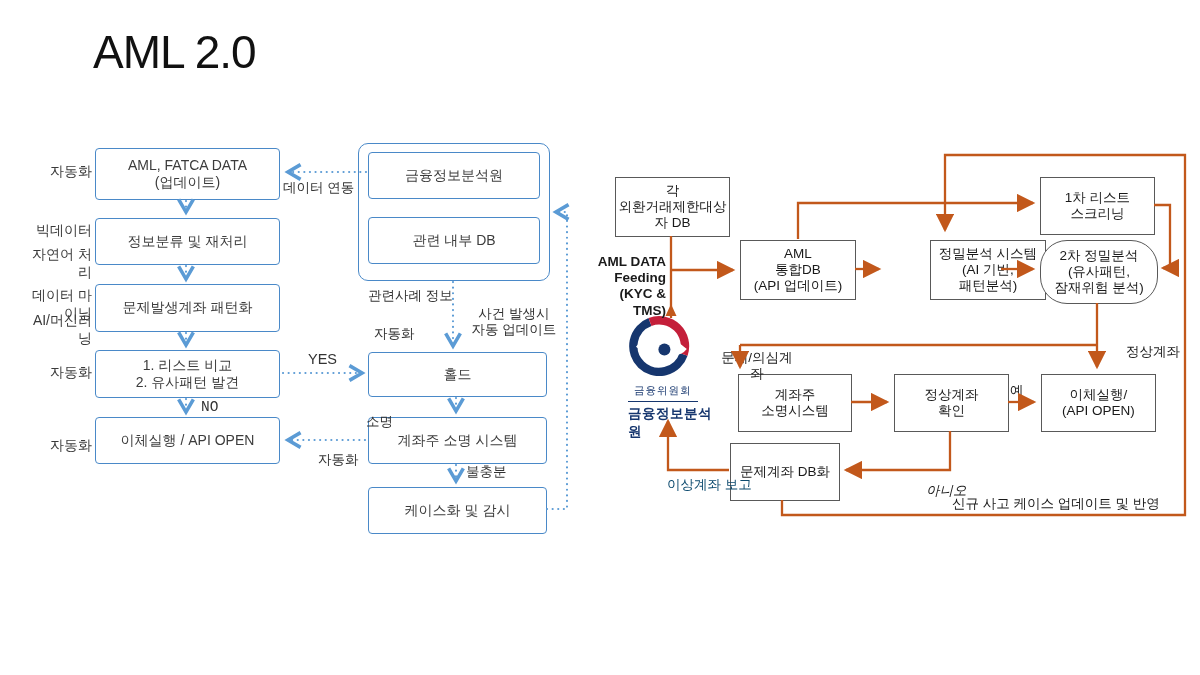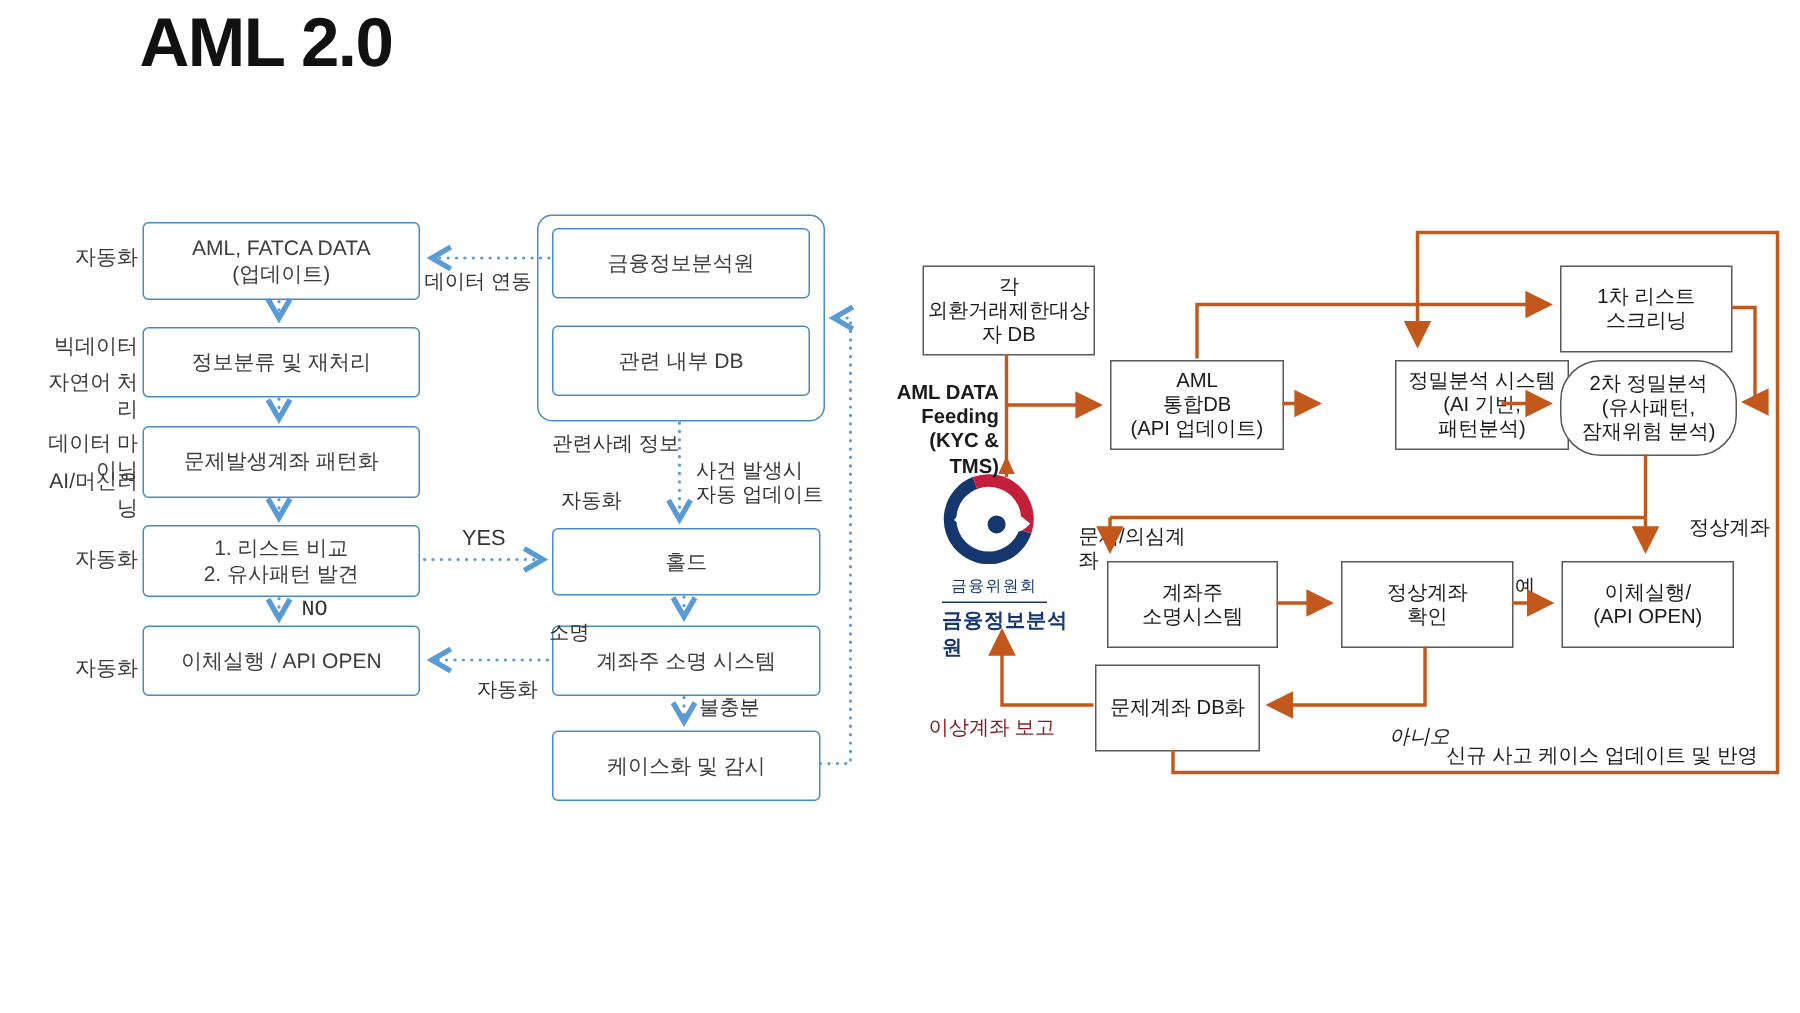--- a/index.html
+++ b/index.html
@@ -2,21 +2,21 @@
 <html><head>
 <meta charset="utf-8">
 <style>
   html,body{margin:0;padding:0;}
   body{
     width:1200px;height:675px;position:relative;background:#ffffff;
     font-family:"Liberation Sans","DejaVu Sans",sans-serif;overflow:hidden;
   }
   .abs{position:absolute;}
   #title{
-    left:93px;top:1px;font-size:46px;font-weight:700;color:#111;
+    left:93px;top:25px;font-size:46px;font-weight:400;color:#111;
     letter-spacing:-1px;
   }
   
   .lbox{
     position:absolute;border:1.6px solid #4a89c8;border-radius:4px;background:#fff;
     display:flex;align-items:center;justify-content:center;text-align:center;
     font-size:14px;color:#3c3c3c;white-space:pre-line;line-height:1.22;z-index:2;
   }
   .lcontainer{
     position:absolute;border:1.8px solid #4a89c8;border-radius:10px;background:#fff;z-index:1;
@@ -26,21 +26,21 @@
     position:absolute;border:1.5px solid #595959;background:#fff;
     display:flex;align-items:center;justify-content:center;text-align:center;
     font-size:13.5px;color:#1a1a1a;white-space:pre-line;line-height:1.2;z-index:2;
   }
   .sidelbl{
     position:absolute;width:70px;text-align:right;font-size:14px;color:#3a3a3a;z-index:2;
   }
   .lbl{
     position:absolute;font-size:13.5px;color:#333;white-space:pre-line;z-index:3;line-height:1.2;
   }
-  .lbl.center{text-align:left;}
+  .lbl.center{text-align:center;}
   .lbl.right{text-align:right;font-weight:bold;}
   #connectors{position:absolute;left:0;top:0;z-index:4;pointer-events:none;}
   
   #kfiu-logo{left:628px;top:316px;width:92px;text-align:left;z-index:2;}
   #kfiu-org{
     display:inline-block;font-size:10.5px;color:#16366e;letter-spacing:1px;
     border-bottom:1.5px solid #16366e;padding:0 6px 3px 6px;margin-top:2px;
   }
   #kfiu-unit{font-size:13.5px;font-weight:bold;color:#16366e;letter-spacing:0.5px;margin-top:3px;}
 </style>
@@ -107,22 +107,22 @@
 <div class="rbox" style="left:730px;top:443px;width:108px;height:56px;">문제계좌 DB화</div>
 
 <div class="lbl right" style="left:586px;top:254px;width:80px;font-size:13.5px;color:#1a1a1a;">AML DATA
 Feeding
 (KYC &amp; TMS)</div>
 <div class="lbl center" style="left:719px;top:350px;width:76px;color:#1a1a1a;">문제/의심계
 좌</div>
 <div class="lbl" style="left:1126px;top:344px;color:#1a1a1a;">정상계좌</div>
 <div class="lbl" style="left:1010px;top:383px;color:#1a1a1a;">예</div>
 <div class="lbl" style="left:926px;top:483px;color:#1a1a1a;font-style:italic;">아니오</div>
-<div class="lbl" style="left:619px;top:477px;color:#7f1d1d;font-family:Liberation Serif, serif;">이상계좌 보고</div>
-<div class="lbl" style="left:952px;top:496px;color:#1a1a1a;margin-left:12px;">신규 사고 케이스 업데이트 및 반영</div>
+<div class="lbl" style="left:667px;top:477px;color:#0c4a6e;">이상계좌 보고</div>
+<div class="lbl" style="left:952px;top:496px;color:#1a1a1a;">신규 사고 케이스 업데이트 및 반영</div>
 
 <div id="kfiu-logo" class="abs">
   <svg width="62" height="60" viewBox="0 0 100 100">
     <path d="M35,10 A43,43 0 1 0 91,64" fill="none" stroke="#16366e" stroke-width="14"></path>
     <path d="M35,10 A43,43 0 0 1 91,64" fill="none" stroke="#c41f3a" stroke-width="14"></path>
     <path d="M18,56 Q38,30 60,48 Q79,64 90,50" fill="none" stroke="#ffffff" stroke-width="16"></path>
     <circle cx="59" cy="56" r="10" fill="#16366e"></circle>
   </svg>
   <div>
     <span id="kfiu-org">금융위원회</span>

